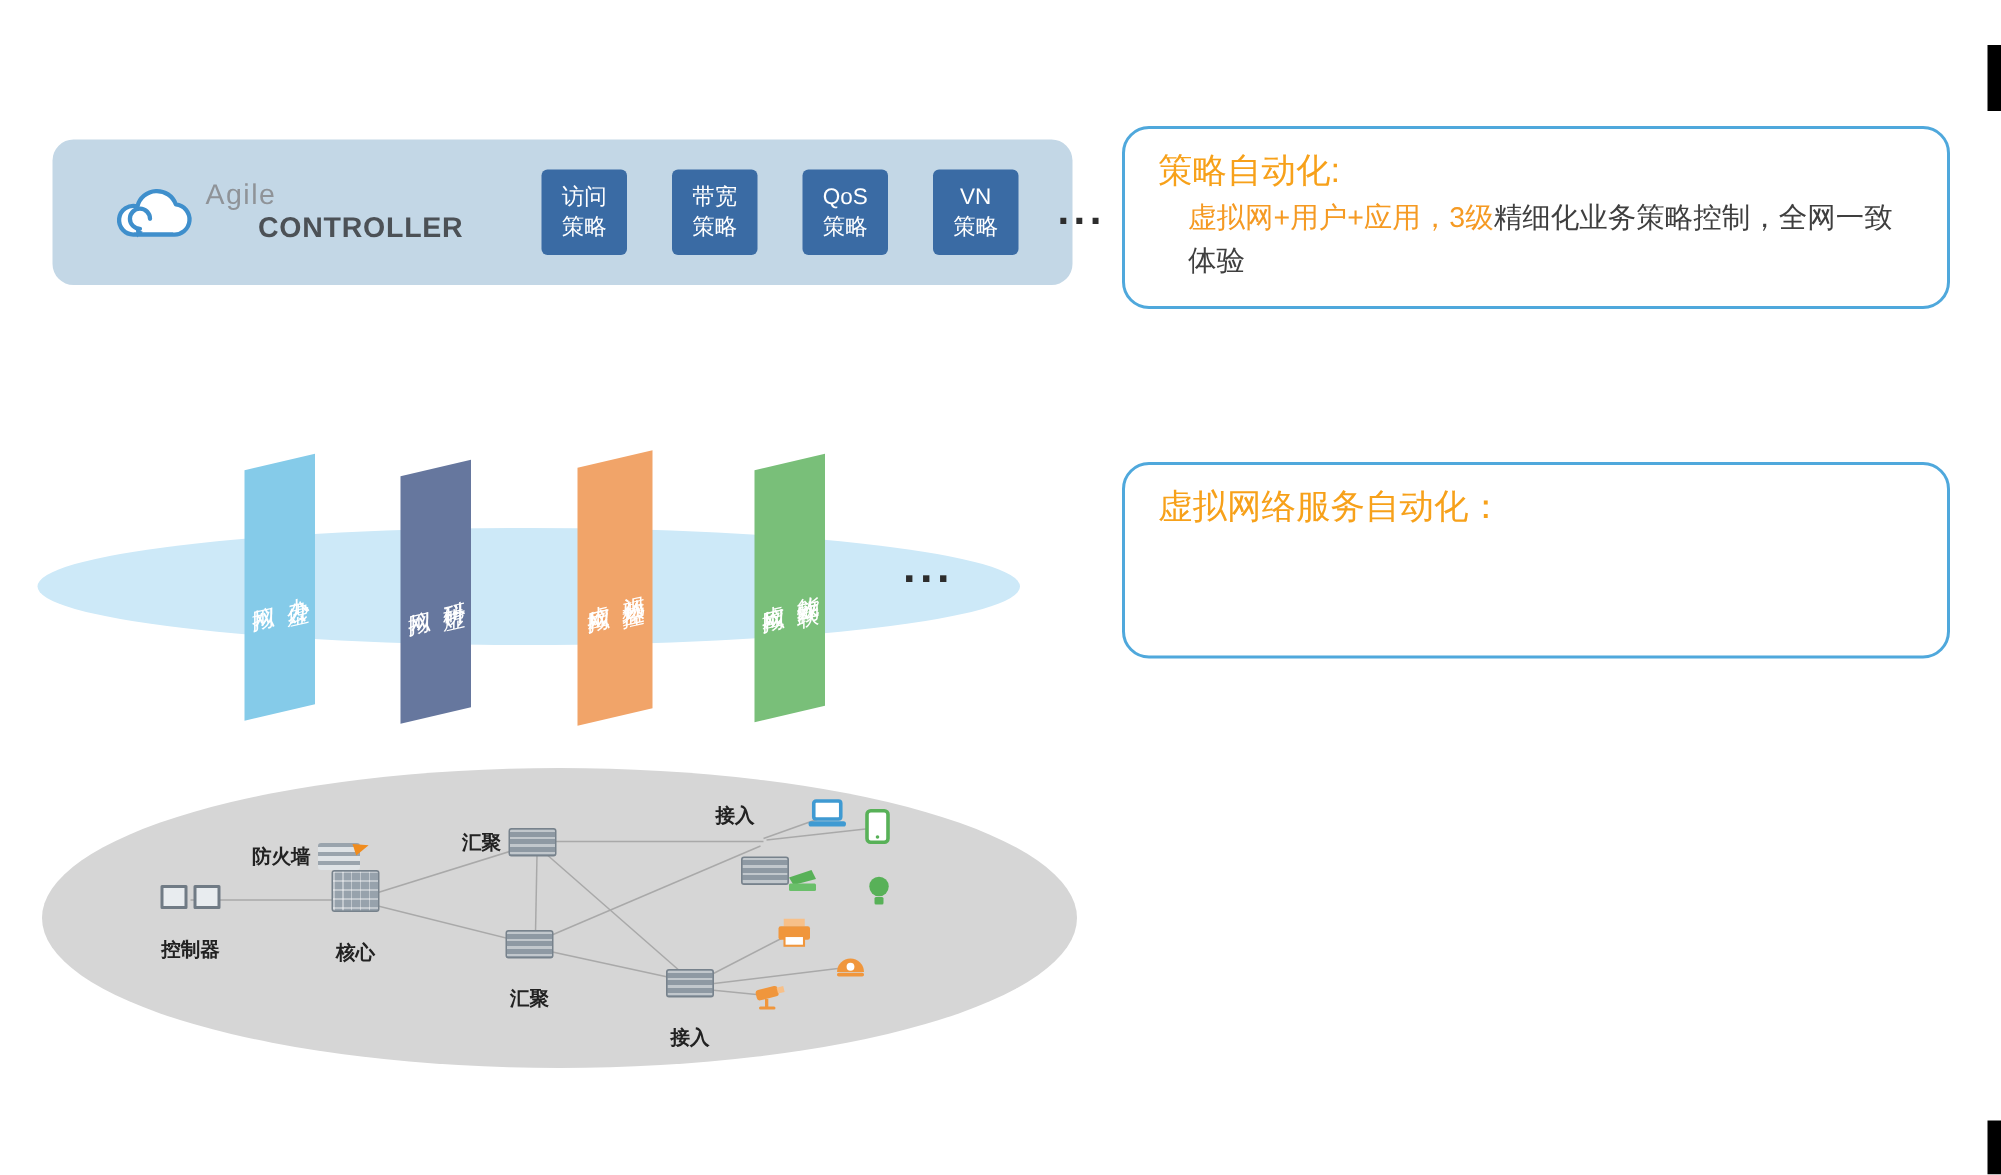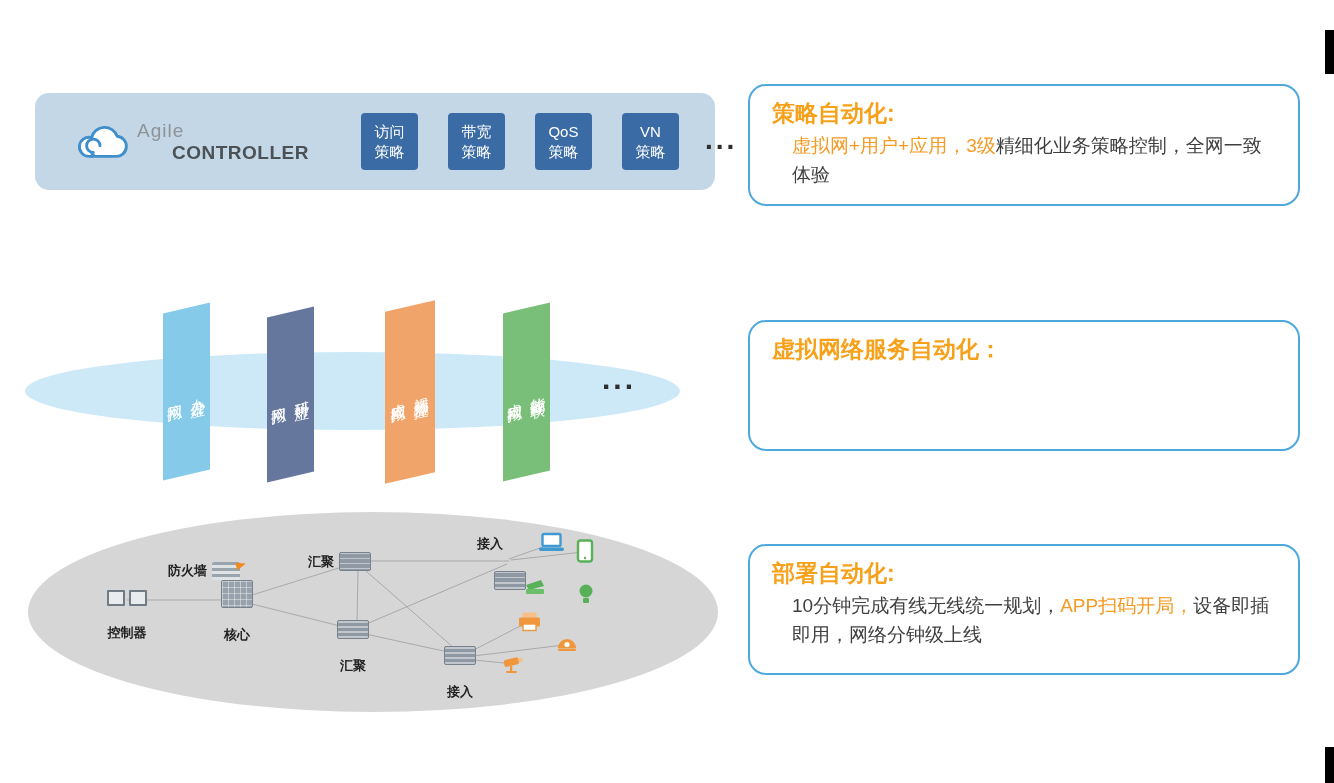--- a/index.html
+++ b/index.html
@@ -36,24 +36,24 @@
   .icon-sw{width:30px;height:17px;border-radius:2px;border:1px solid #77828c;background:#8e99a3;background-image:repeating-linear-gradient(180deg,rgba(255,255,255,.45) 0 1.5px,transparent 1.5px 5px);}
   .icon-core{width:30px;height:26px;border-radius:2px;border:1px solid #77828c;background:#97a2ac;background-image:repeating-linear-gradient(90deg,rgba(255,255,255,.4) 0 1px,transparent 1px 6px),repeating-linear-gradient(180deg,rgba(255,255,255,.4) 0 1px,transparent 1px 6px);}
   .icon-controller{width:40px;height:16px;display:flex;gap:4px;}
   .icon-controller i{flex:1;background:#e8ecef;border:2px solid #707b85;border-radius:1px;}
   .icon-firewall{width:28px;height:18px;border-radius:2px;background:repeating-linear-gradient(180deg,#9aa4ad 0 3px,#dfe3e6 3px 6px);position:relative;}
   .icon-firewall::after{content:"";position:absolute;right:-6px;top:-1px;width:0;height:0;border-style:solid;border-width:4px 0 4px 10px;border-color:transparent transparent transparent #f08c1e;transform:rotate(-18deg);}
   .dev{position:absolute;}
 
   
   .info-box{position:absolute;left:748px;width:552px;background:#fff;border:2px solid #4fa8dc;border-radius:18px;box-sizing:border-box;padding:12px 24px 0 22px;}
-  .ib-title{font-size:23px;font-weight:bold;line-height:1.35;}
+  .ib-title{font-size:23px;font-weight:normal;line-height:1.35;}
   .ib-body{font-size:19px;line-height:1.55;margin-top:2px;margin-left:20px;}
   .box-0{top:84px;height:122px;}
-  .box-1{top:320px;height:131px;}
+  .box-1{top:308px;height:131px;}
   .box-2{top:544px;height:131px;}
 
   
   .bar{position:absolute;right:0;width:9px;background:#000;}
   .bar-top{top:30px;height:44px;}
   .bar-bottom{bottom:0;height:36px;}
 </style>
 </head>
 <body>
 
@@ -213,22 +213,16 @@
     <div class="ib-title" style="color: rgb(247, 161, 26);">策略自动化:</div>
     <div class="ib-body">
       <span style="color: rgb(245, 154, 35);">虚拟网+用户+应用，3级</span><span style="color: rgb(63, 63, 63);">精细化业务策略控制，全网一致体验</span>
     </div>
   </div>
 
   <div class="info-box box-1">
     <div class="ib-title" style="color: rgb(247, 161, 26);">虚拟网络服务自动化：</div>
   </div>
 
-  <div class="info-box box-2">
-    <div class="ib-title" style="color: rgb(247, 161, 26);">部署自动化:</div>
-    <div class="ib-body">
-      <span style="color: rgb(63, 63, 63);">10分钟完成有线无线统一规划，</span><span style="color: rgb(245, 154, 35);">APP扫码开局，</span><span style="color: rgb(63, 63, 63);">设备即插即用，网络分钟级上线</span>
-    </div>
-  </div>
 
   <div class="bar bar-top"></div>
   <div class="bar bar-bottom"></div>
 </div>
 
 </body></html>

